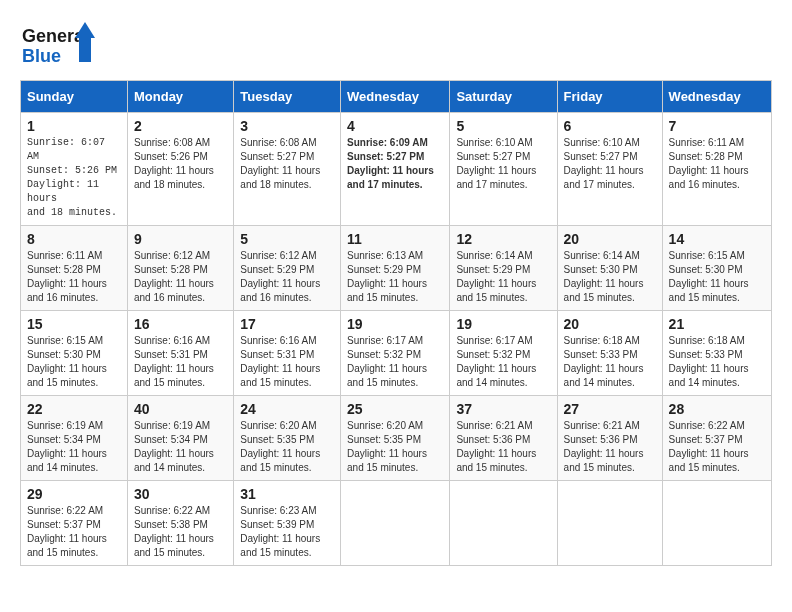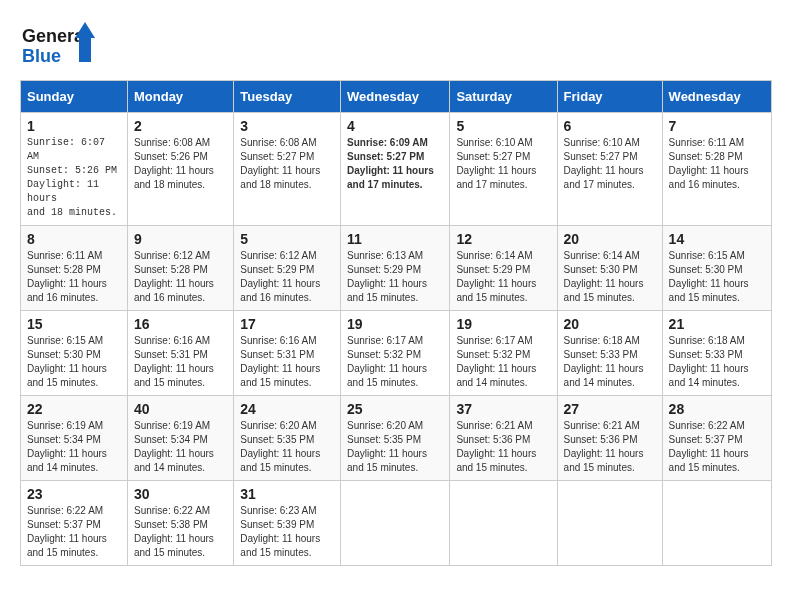--- a/index.html
+++ b/index.html
@@ -308,21 +308,21 @@
         <td>
           <span class="day-number">28</span>
           <div class="day-info" style="white-space: pre-line;">Sunrise: 6:22 AM
 Sunset: 5:37 PM
 Daylight: 11 hours
 and 15 minutes.</div>
         </td>
       </tr>
       <tr>
         <td>
-          <span class="day-number">23</span>
+          <span class="day-number">29</span>
           <div class="day-info" style="white-space: pre-line;">Sunrise: 6:22 AM
 Sunset: 5:37 PM
 Daylight: 11 hours
 and 15 minutes.</div>
         </td>
         <td>
           <span class="day-number">30</span>
           <div class="day-info" style="white-space: pre-line;">Sunrise: 6:22 AM
 Sunset: 5:38 PM
 Daylight: 11 hours

